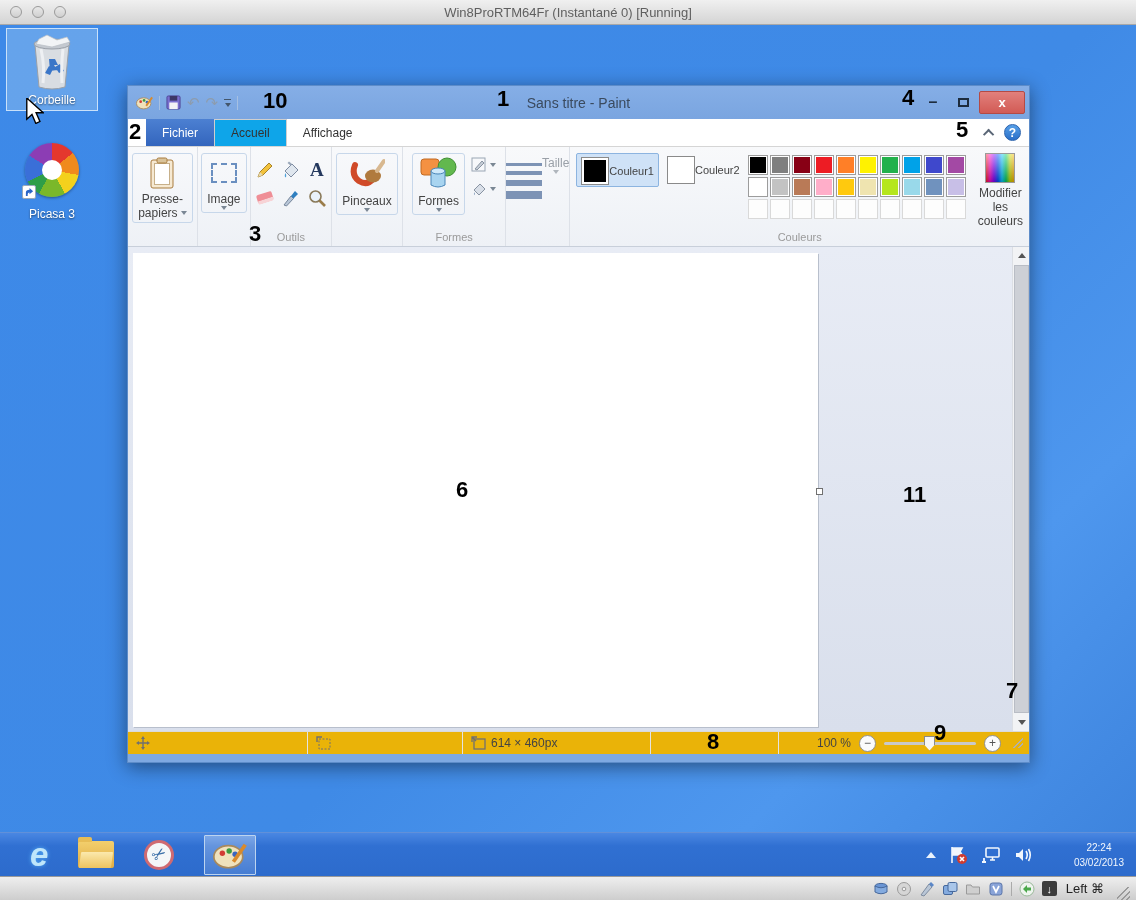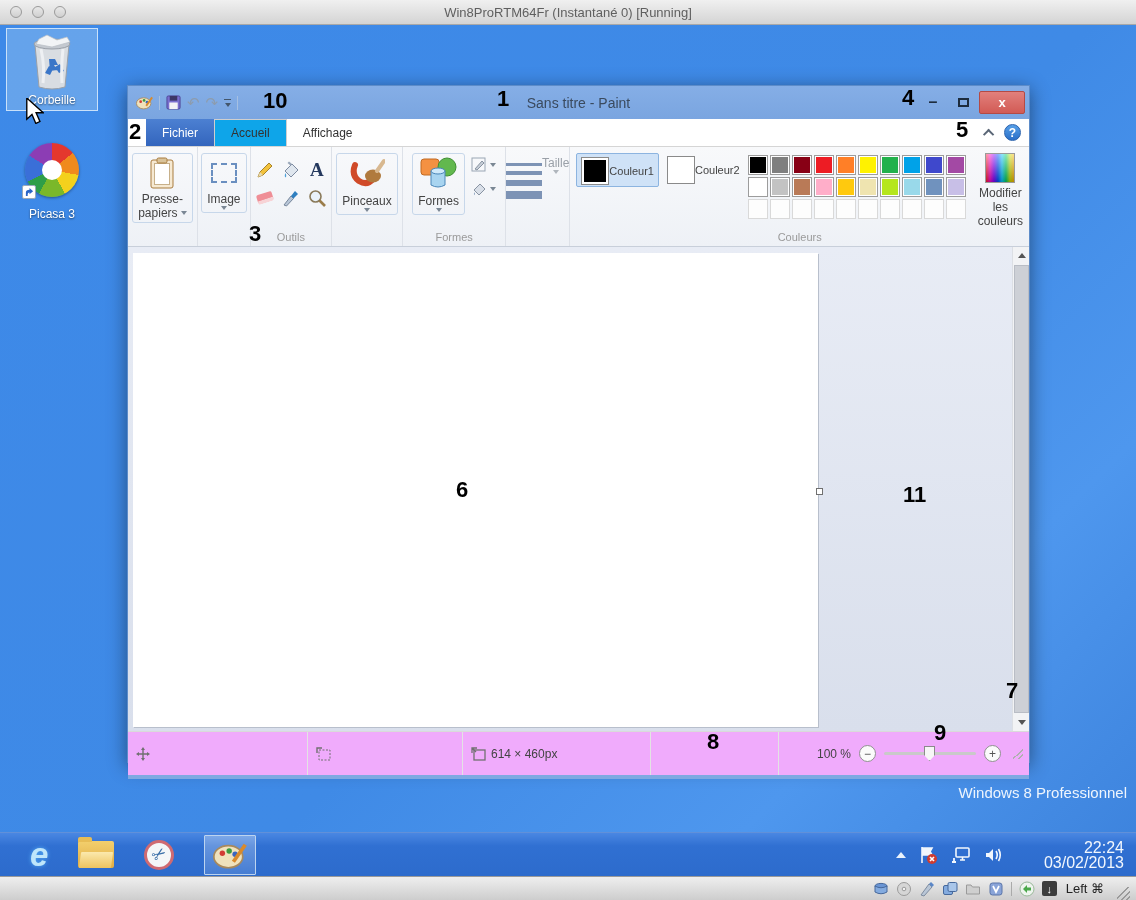--- a/index.html
+++ b/index.html
@@ -129,21 +129,21 @@
   .vs-btn { position:absolute; left:0; width:17px; height:17px; display:flex; align-items:center; justify-content:center; }
   .vs-up { top:0; } .vs-down { bottom:0; }
   .tri-up { width:0; height:0; border-left:4px solid transparent; border-right:4px solid transparent;
     border-bottom:5px solid #555; }
   .tri-down { width:0; height:0; border-left:4px solid transparent; border-right:4px solid transparent;
     border-top:5px solid #555; }
   .vs-thumb { position:absolute; left:1px; top:18px; bottom:18px; width:15px; background:#cdd0d6;
     border:1px solid #b9bdc5; }
 
   
-  .statusbar { height:44px; background:#f0abfc; border-top:1px solid #dadada; display:flex; align-items:center;
+  .statusbar { height:23px; background:#eab308; border-top:1px solid #dadada; display:flex; align-items:center;
     font-size:12px; color:#444; }
   .sb-cell { height:100%; display:flex; align-items:center; padding-left:8px; border-right:1px solid #e3e3e3; gap:5px; }
   .sb-1 { width:180px; } .sb-2 { width:155px; } .sb-3 { width:188px; } .sb-4 { width:128px; }
   .sb-zoom { flex:1; justify-content:flex-end; border-right:none; padding-right:6px; gap:8px; }
   .zoom-circle { width:17px; height:17px; border-radius:50%; border:1px solid #909090; background:#fbfbfb;
     display:flex; align-items:center; justify-content:center; font-size:12px; color:#555; line-height:1; }
   .zoom-track { position:relative; width:92px; height:3px; background:#c9c9c9; border-radius:2px; }
   .zoom-thumb { position:absolute; left:40px; top:-6px; width:11px; height:15px; background:#f6f6f6;
     border:1px solid #8a8a8a; clip-path:polygon(0 0,100% 0,100% 60%,50% 100%,0 60%); }
   .grip { width:10px; height:10px; margin-left:4px;
@@ -165,21 +165,21 @@
   .folder-front { position:absolute; left:2px; bottom:0; width:32px; height:16px;
     background:linear-gradient(#fbe9ad,#edc35f); border-radius:1px; transform:skewX(-8deg); }
   .snip-ic { width:30px; height:30px; border-radius:50%; background:#f4f6f8; border:3px solid #cf6a72;
     display:flex; align-items:center; justify-content:center; }
   .snip-ic span { font-size:17px; color:#3a6ea8; transform:rotate(-35deg); }
   .paint-task-btn { width:52px; height:40px; display:flex; align-items:center; justify-content:center;
     background:linear-gradient(rgba(255,255,255,.30),rgba(255,255,255,.12)); border:1px solid #bcd4f0; border-radius:1px; }
   .tray { margin-left:auto; display:flex; align-items:center; gap:12px; padding-right:12px; }
   .tray-arrow { width:0; height:0; border-left:5px solid transparent; border-right:5px solid transparent;
     border-bottom:6px solid #eaf2fc; }
-  .clock { text-align:right; color:#f2f7fd; font-size:16px; line-height:15px;margin-left:28px; }
+  .clock { text-align:center; color:#f2f7fd; font-size:10px; line-height:15px;margin-left:28px; }
 
   
   .vbox-bar { position:absolute; left:0; top:876px; width:1136px; height:24px;
     background:linear-gradient(#efefef,#cdcdcd); border-top:1px solid #9a9a9a;
     display:flex; align-items:center; justify-content:flex-end; gap:7px; padding-right:6px; }
   .vb-sep { width:1px; height:14px; background:#aaa; }
   .vb-downbox { width:15px; height:15px; background:#3c3c3c; border-radius:2px; color:#fff;
     display:flex; align-items:center; justify-content:center; font-size:11px; }
   .vb-hostkey { font-size:13px; color:#222; margin:0 2px; }
   .vb-grip { width:13px; height:13px; margin-left:4px; align-self:flex-end;
@@ -226,21 +226,20 @@
       </div>
     </div>
     <span class="lbl">Picasa 3</span>
   </div>
 
   <svg class="cursor" width="18" height="26" viewBox="0 0 12 19">
     <polygon points="0,0 0,15.5 3.8,12 6.6,18.6 9.6,17.2 6.8,10.8 12,10.8" fill="#fff" stroke="#000" stroke-width="1"></polygon>
   </svg>
 
   <div class="watermark">
-    <div>Windows 8 Professionnel</div>
   </div>
 
   <div class="paint">
 
     <div class="p-titlebar">
       <div class="p-title">Sans titre - Paint</div>
       <div class="qat">
         <svg width="17" height="15" viewBox="0 0 20 16">
           <ellipse cx="9" cy="9" rx="8.5" ry="6.5" fill="#f0e2bc" stroke="#a8895c"></ellipse>
           <circle cx="5.5" cy="7" r="1.6" fill="#d23c34"></circle>

